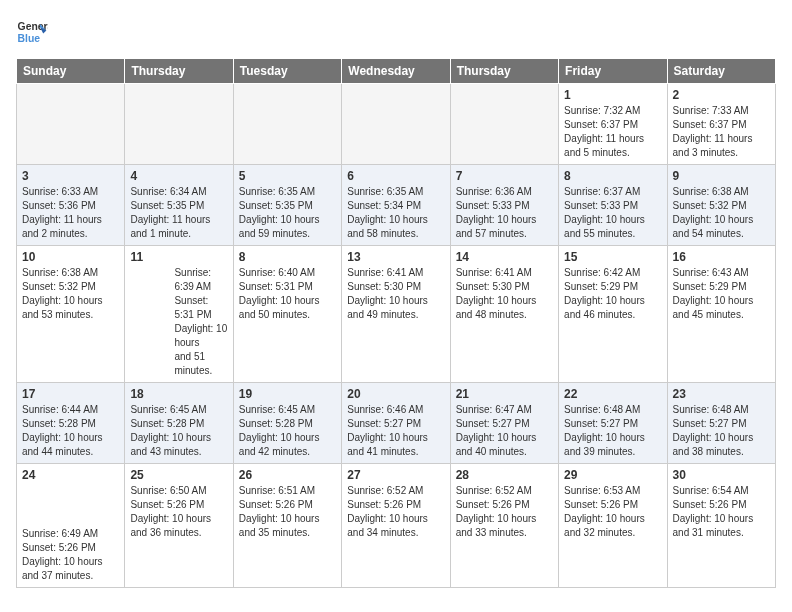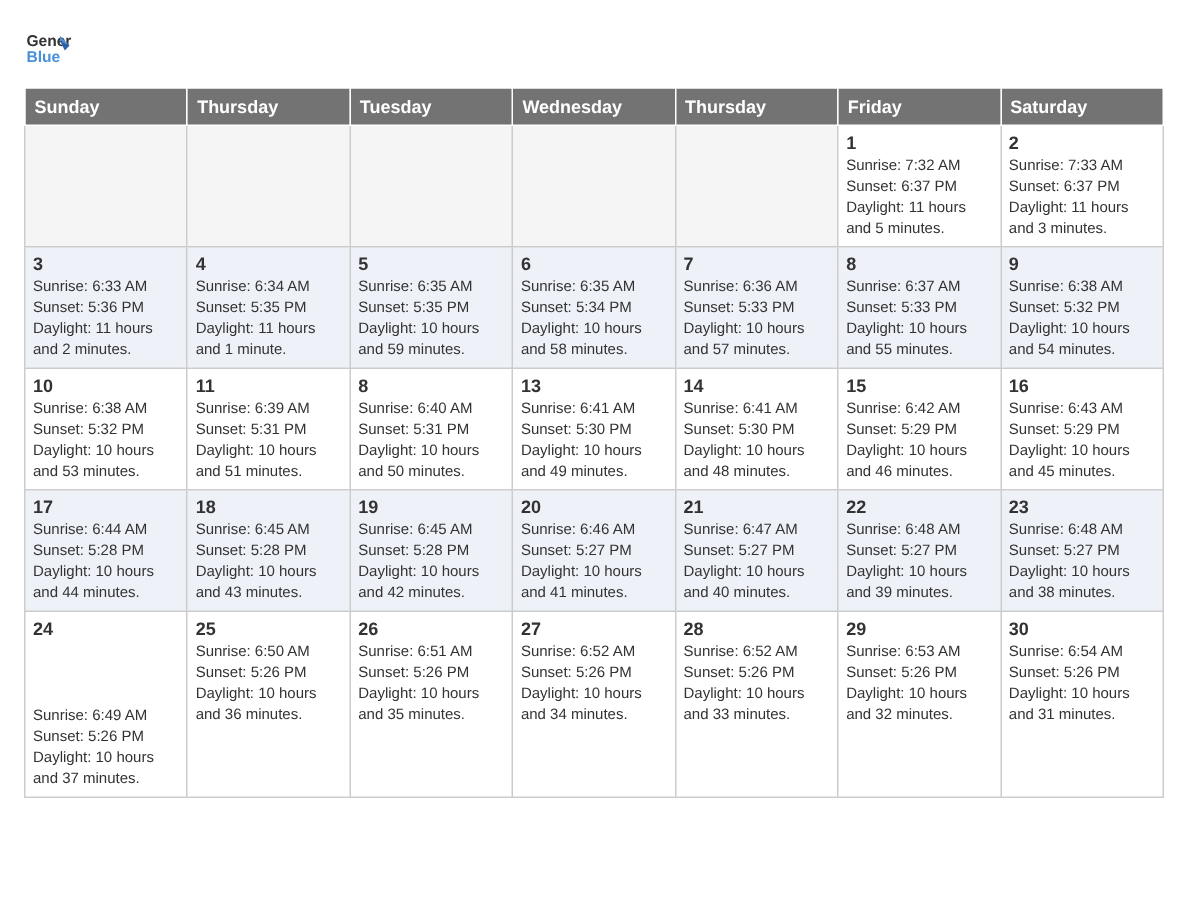--- a/index.html
+++ b/index.html
@@ -184,21 +184,21 @@
       <tr>
         <td>
           <span class="day-num">10</span>
           <div class="day-info" style="white-space: pre-line;">Sunrise: 6:38 AM
 Sunset: 5:32 PM
 Daylight: 10 hours
 and 53 minutes.</div>
         </td>
         <td>
           <span class="day-num">11</span>
-          <div class="day-info" style="white-space: pre-line;">Sunrise: 6:39 AM
+          <div class="day-info" style="white-space: pre-line; margin-left: 44px;">Sunrise: 6:39 AM
 Sunset: 5:31 PM
 Daylight: 10 hours
 and 51 minutes.</div>
         </td>
         <td>
           <span class="day-num">8</span>
           <div class="day-info" style="white-space: pre-line;">Sunrise: 6:40 AM
 Sunset: 5:31 PM
 Daylight: 10 hours
 and 50 minutes.</div>

